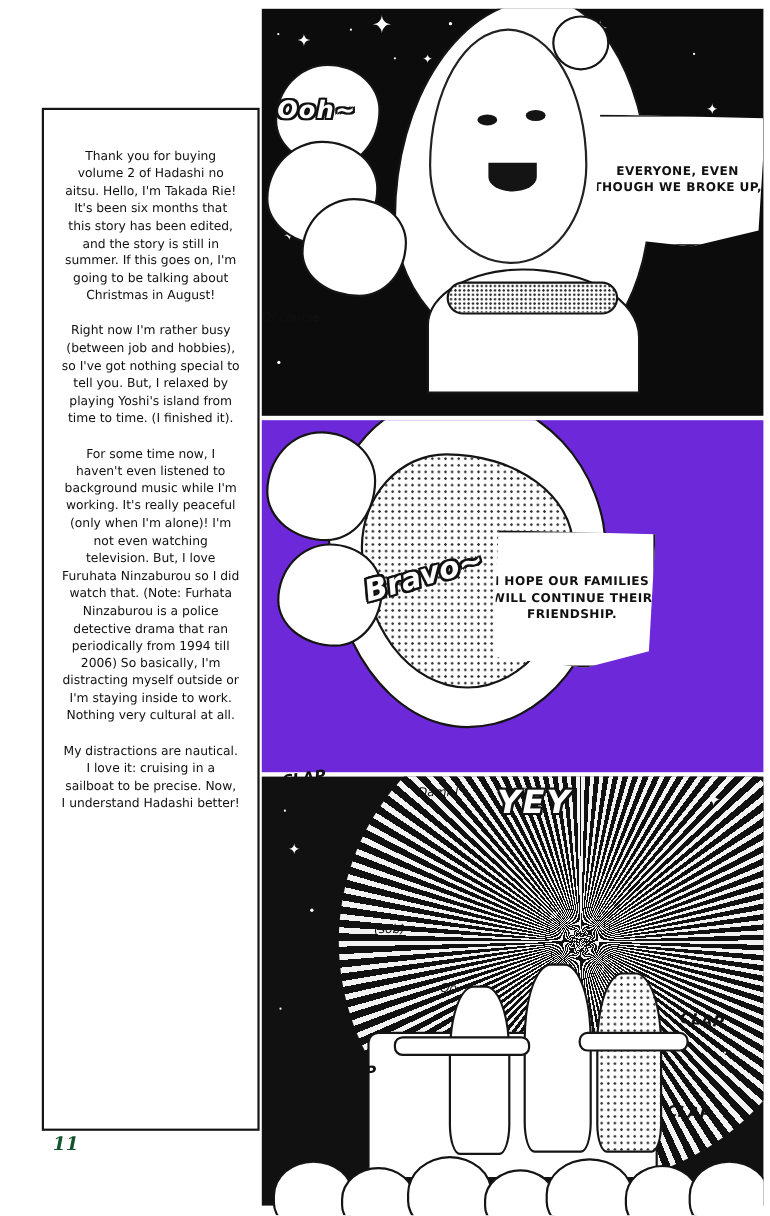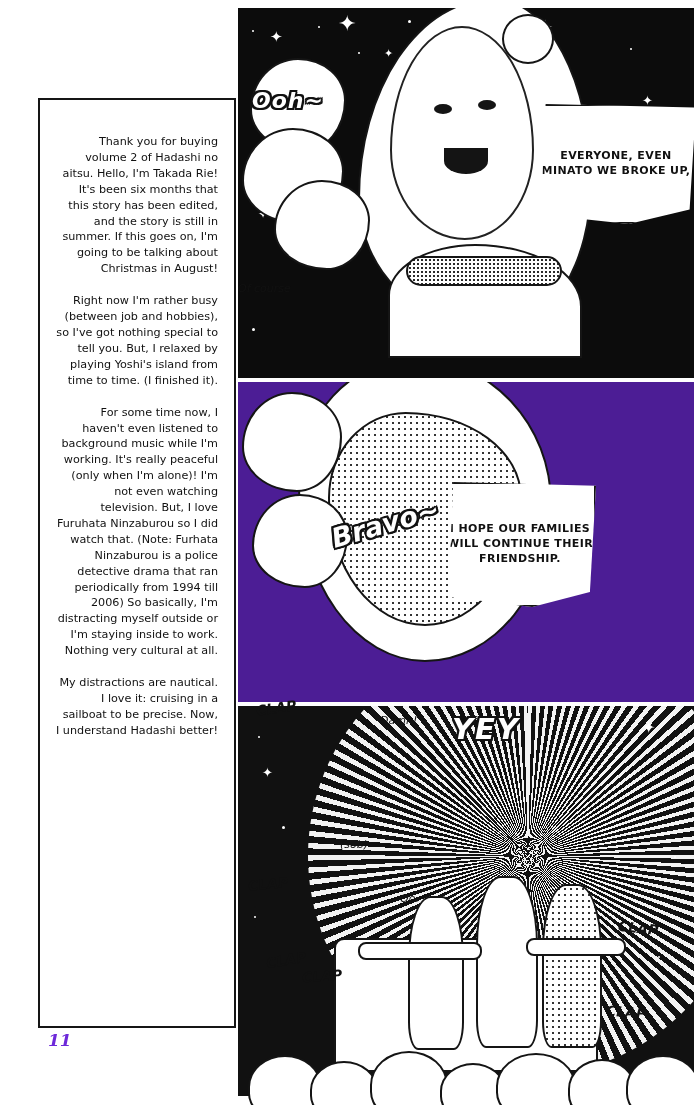--- a/index.html
+++ b/index.html
@@ -34,21 +34,21 @@
     height: 370px;
     border: none;
     background: #0c0c0c;
   }
   .panel-mid {
     left: 238px;
     top: 382px;
     width: 456px;
     height: 320px;
     border: none;
-    background: #4c1d95;
+    background: #6d28d9;
   }
   .panel-bot {
     left: 238px;
     top: 706px;
     width: 456px;
     height: 390px;
     border: none;
     background: #111111;
   }
 
@@ -137,32 +137,32 @@
     background: #ffffff;
     box-sizing: border-box;
     padding: 34px 16px 18px 16px;
     overflow: hidden;
   }
   .note-box p {
     margin: 0 0 16px 0;
     font-family: "DejaVu Sans", sans-serif;
     font-size: 11.2px;
     line-height: 1.42;
-    text-align: right;
+    text-align: center;
     color: #111111;
   }
   .page-number {
     position: absolute;
     left: 48px;
     top: 1030px;
     font-family: "DejaVu Serif", serif;
     font-weight: 700;
     font-style: italic;
     font-size: 17px;
-    color: #6d28d9;
+    color: #14532d;
   }
 
   
   .sfx {
     position: absolute;
     font-family: "DejaVu Sans", sans-serif;
     font-weight: 700;
     color: #111111;
     white-space: nowrap;
   }
@@ -256,21 +256,21 @@
     <div class="fig" style="left:206px;top:140px;width:44px;height:26px;border-radius:0 0 60% 60%;background:#141414;border:none;"></div>
     <div class="fig" style="left:150px;top:236px;width:190px;height:110px;border-radius:45% 55% 0 0;"></div>
     <div class="fig toneA" style="left:168px;top:248px;width:152px;height:26px;border-radius:40px;"></div>
     <div class="fig" style="left:264px;top:6px;width:48px;height:46px;border-radius:50%;"></div>
 
     <div class="hair-blob" style="left:12px;top:50px;width:92px;height:90px;"></div>
     <div class="hair-blob" style="left:4px;top:120px;width:98px;height:92px;"></div>
     <div class="hair-blob" style="left:36px;top:172px;width:92px;height:86px;"></div>
 
     <div class="bubble bubble-poly" style="left:298px;top:96px;width:160px;height:120px;">
-      <p>EVERYONE, EVEN MINATO WE BROKE UP,</p>
+      <p>EVERYONE, EVEN THOUGH WE BROKE UP,</p>
     </div>
   </div>
 
   <div class="sfx sfx-outline sfx-ooh">Ooh~</div>
   <div class="sfx sfx-small" style="left:238px;top:282px;">Of course</div>
 
   <div class="panel panel-mid">
     <div class="fig" style="left:60px;top:-24px;width:250px;height:300px;border-radius:46% 54% 50% 50% / 42% 48% 52% 58%;"></div>
     <div class="fig toneB" style="left:90px;top:30px;width:190px;height:210px;border-radius:40% 60% 50% 50% / 40% 40% 60% 60%;"></div>
     <div class="hair-blob" style="left:4px;top:10px;width:96px;height:96px;"></div>

